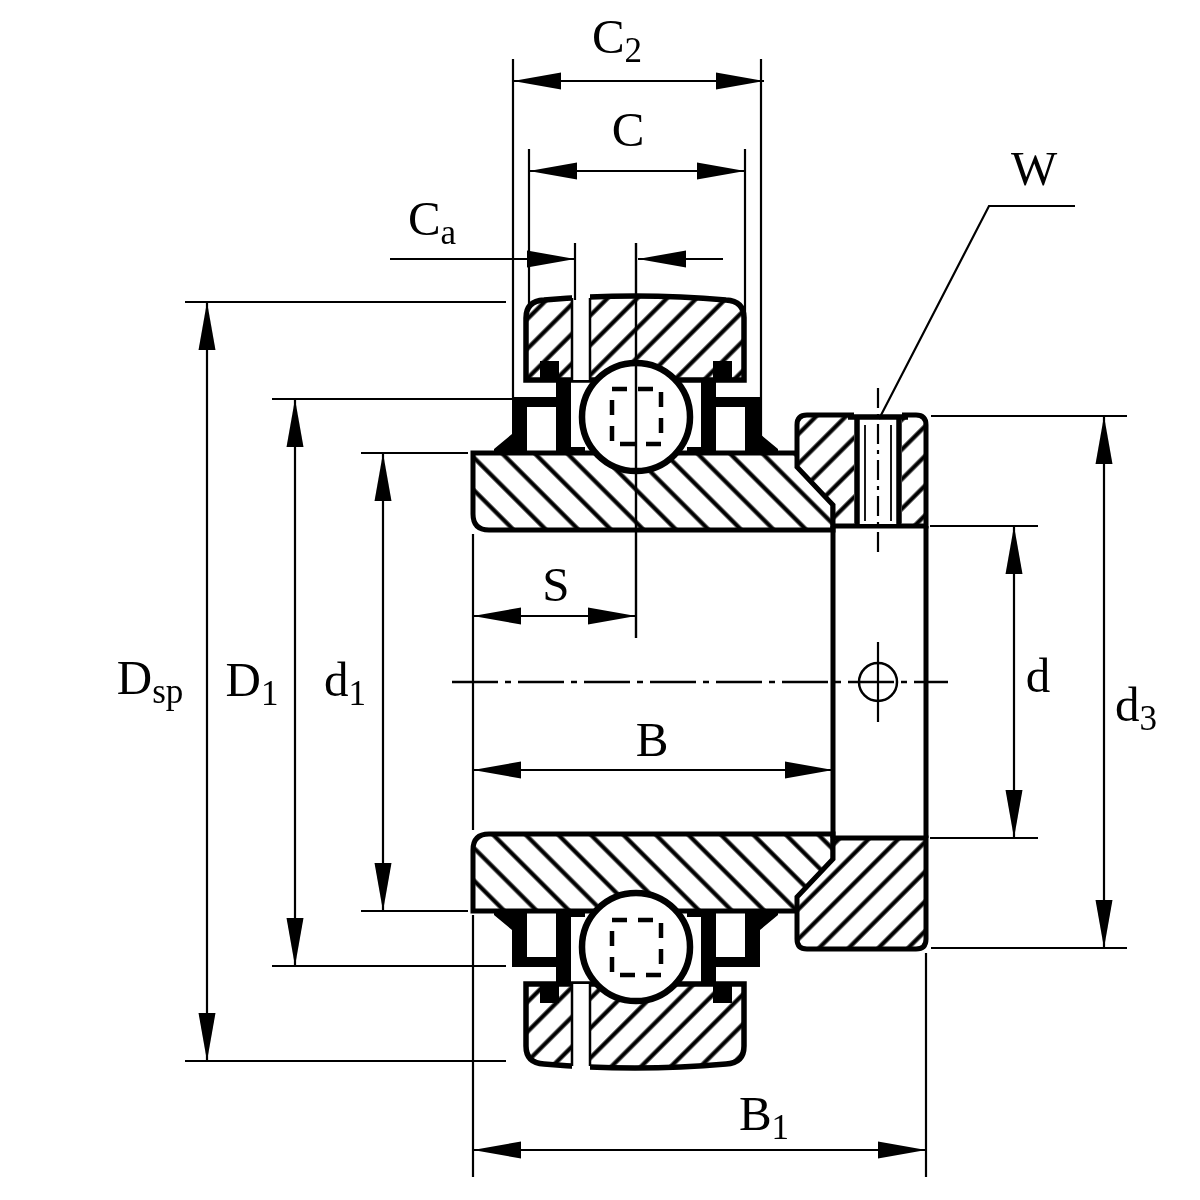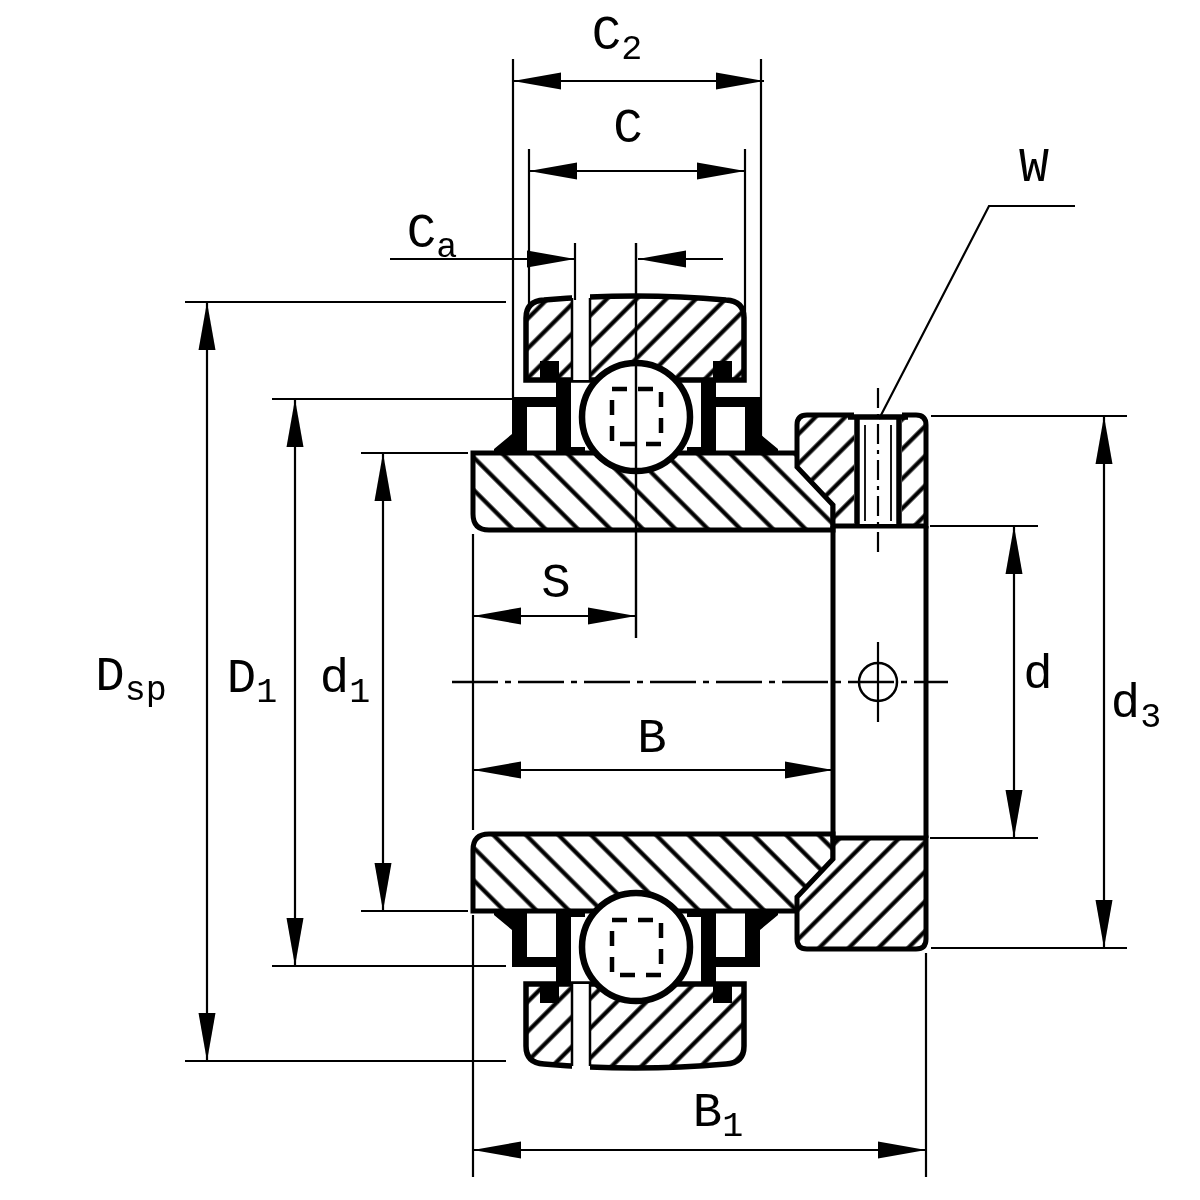--- a/index.html
+++ b/index.html
@@ -1,18 +1,18 @@
 <!DOCTYPE html>
 <html><head>
 <meta charset="utf-8">
 <style>
   html,body{margin:0;padding:0;background:#ffffff;}
   .stage{
     position:relative;width:1200px;height:1200px;background:#ffffff;overflow:hidden;
-    font-family:Liberation Mono, monospace;color:#000;border-radius:20px;
+    font-family:Liberation Serif, serif;color:#000;border-radius:20px;
   }
   .stage svg{position:absolute;left:0;top:0;}
   .dim-label{
     position:absolute;transform:translate(-50%,-50%);
     font-size:49px;line-height:1;white-space:nowrap;color:#000;
     -webkit-user-select:none;user-select:none;
   }
   .dim-label .sub{font-size:35px;vertical-align:-0.28em;}
 </style>
 </head>
@@ -161,24 +161,24 @@
     <use href="#ah" transform="translate(636,616) rotate(180)"></use>
     <use href="#ah" transform="translate(473,770)"></use>
     <use href="#ah" transform="translate(833,770) rotate(180)"></use>
     <use href="#ah" transform="translate(473,1150)"></use>
     <use href="#ah" transform="translate(926,1150) rotate(180)"></use>
   </g>
 </svg>
 
   <div class="dim-label" style="left:617px;top:40px"><span>C</span><span class="sub">2</span></div>
   <div class="dim-label" style="left:628px;top:133px"><span>C</span><span class="sub"></span></div>
-  <div class="dim-label" style="left:432px;top:238px"><span>C</span><span class="sub">a</span></div>
+  <div class="dim-label" style="left:432px;top:222px"><span>C</span><span class="sub">a</span></div>
   <div class="dim-label" style="left:1034px;top:172px"><span>W</span><span class="sub"></span></div>
-  <div class="dim-label" style="left:131px;top:681px"><span>D</span><span class="sub">sp</span></div>
+  <div class="dim-label" style="left:150px;top:681px"><span>D</span><span class="sub">sp</span></div>
   <div class="dim-label" style="left:252px;top:683px"><span>D</span><span class="sub">1</span></div>
   <div class="dim-label" style="left:345px;top:683px"><span>d</span><span class="sub">1</span></div>
   <div class="dim-label" style="left:556px;top:588px"><span>S</span><span class="sub"></span></div>
   <div class="dim-label" style="left:652px;top:743px"><span>B</span><span class="sub"></span></div>
-  <div class="dim-label" style="left:718px;top:1117px"><span>B</span><span class="sub">1</span></div>
+  <div class="dim-label" style="left:764px;top:1117px"><span>B</span><span class="sub">1</span></div>
   <div class="dim-label" style="left:1038px;top:679px"><span>d</span><span class="sub"></span></div>
   <div class="dim-label" style="left:1136px;top:708px"><span>d</span><span class="sub">3</span></div>
 
 </div>
 
 </body></html>

